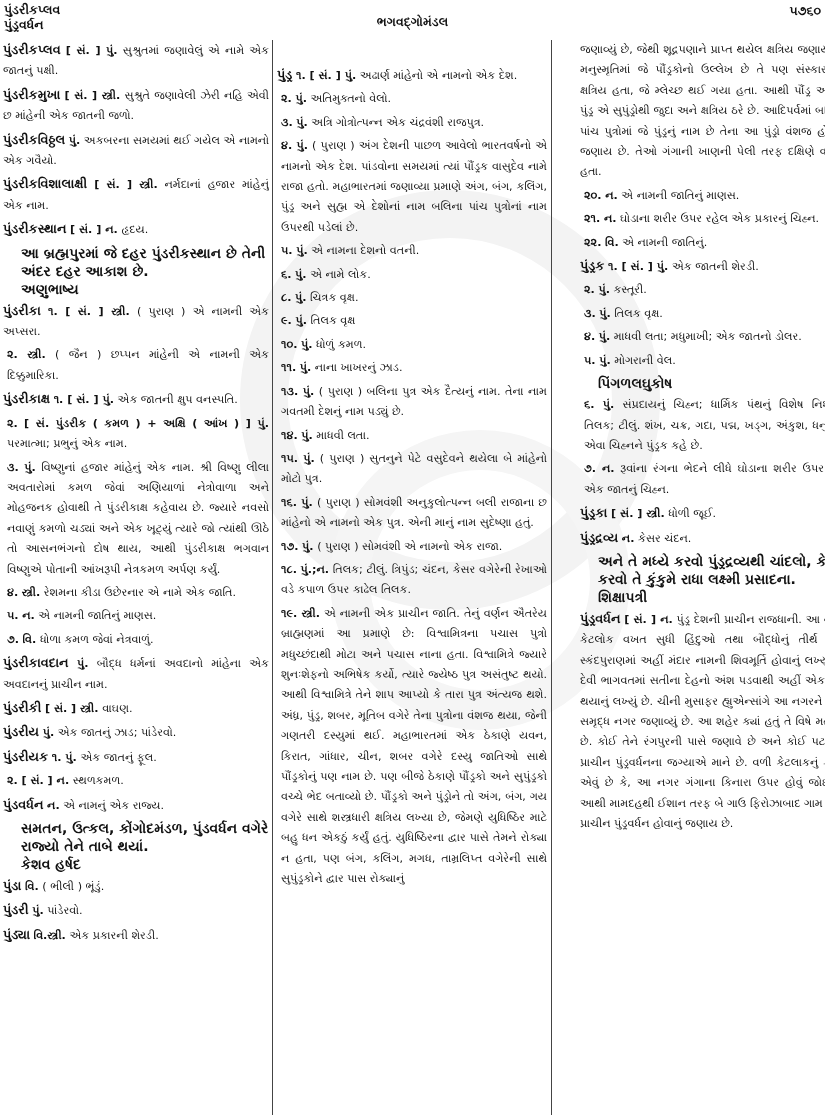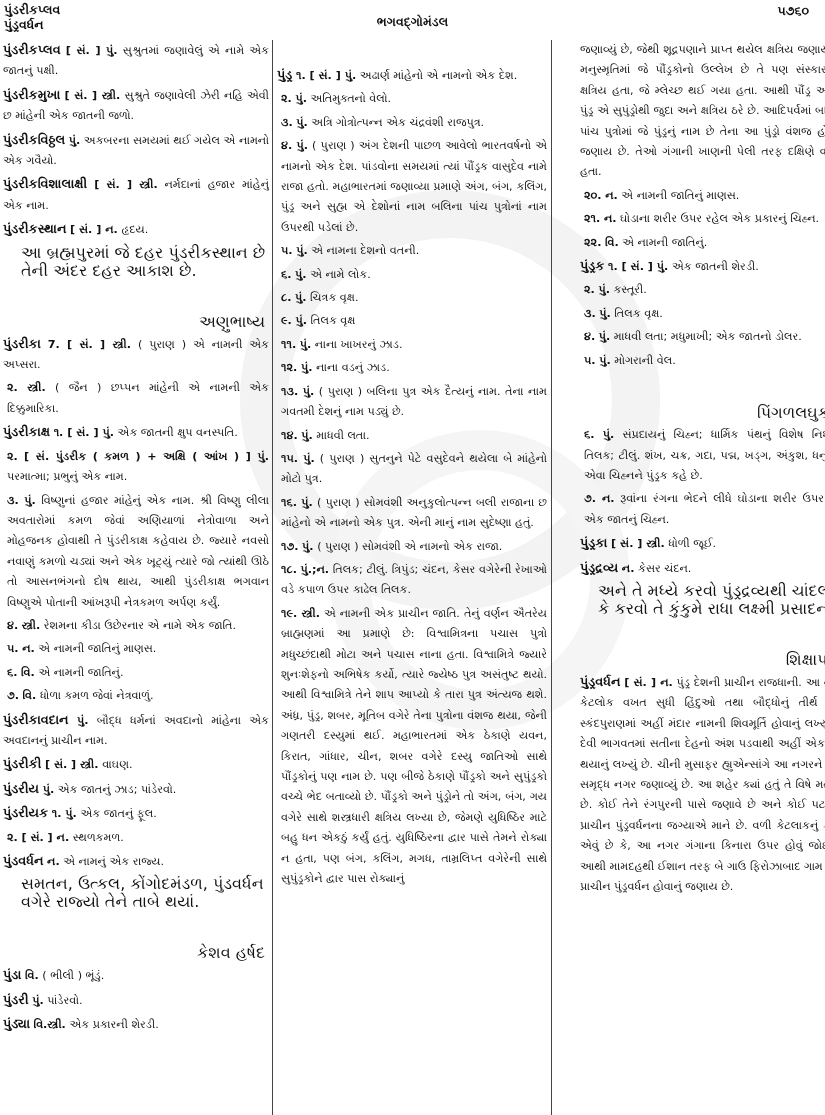--- a/index.html
+++ b/index.html
@@ -15,36 +15,36 @@
   }
   .watermark2 {
     position: absolute; left: 330px; top: 430px; width: 300px; height: 300px;
     border-radius: 50%; border: 40px solid #f5f5f5; z-index: 0;
   }
   .header {
     position: absolute; left: 0; top: 0; width: 825px; height: 38px; z-index: 1;
   }
   .hdr-left { position: absolute; left: 4px; top: 2px; font-size: 12.5px; font-weight: bold; line-height: 15px; }
   .hdr-center { position: absolute; left: 0; width: 825px; top: 14px; text-align: center; font-size: 12.5px; font-weight: bold; }
-  .hdr-right { position: absolute; right: 16px; top: 3px; font-size: 12.5px; font-weight: bold; }
+  .hdr-right { position: absolute; right: 4px; top: 3px; font-size: 12.5px; font-weight: bold; }
   .columns { position: absolute; top: 40px; left: 0; width: 783px; height: 1075px; z-index: 1; }
   .col { position: absolute; top: 0; height: 1075px; overflow: hidden; }
   .col1 { left: 3px; width: 266px; }
   .col2 { left: 277px; width: 270px; margin-top: 25px; }
   .col3 { left: 580px; width: 266px; }
   .rule { position: absolute; top: 0; width: 1px; height: 1075px; background: #444; }
   .rule1 { left: 272px; }
   .rule2 { left: 551px; }
   .entry { font-size: 11.2px; line-height: 20.4px; text-align: justify; margin-bottom: 3px; }
   .entry .head { font-weight: bold; font-size: 12.8px; }
   .entry .gram { font-weight: bold; }
   .sense { display: block; padding-left: 4px; }
   .sense .num { font-weight: bold; }
-  .quote { font-size: 16px; line-height: 18px; padding-left: 18px; margin: 0 0 3px 0; }
-  .quote .src { display: block; text-align: right; padding-right: 4px; margin-top: 33px; }
+  .quote { font-size: 14px; line-height: 18px; padding-left: 18px; margin: 0 0 3px 0; font-weight: bold; }
+  .quote .src { display: block; text-align: left; padding-right: 4px; }
 </style>
 </head>
 <body>
 
 <div class="watermark"></div>
 <div class="watermark2"></div>
 
 <div class="header">
   <div class="hdr-left">
     <div>પુંડરીકપ્લવ</div>
@@ -55,28 +55,27 @@
 </div>
 
 <div class="columns">
   <div class="col col1">
       <div class="entry"><span class="head">પુંડરીકપ્લવ</span> <span class="gram">[ સં. ] પું.</span> <span class="def">સુશ્રુતમાં જણાવેલું એ નામે એક જાતનું પક્ષી.</span></div>
       <div class="entry"><span class="head">પુંડરીકમુખા</span> <span class="gram">[ સં. ] સ્ત્રી.</span> <span class="def">સુશ્રુતે જણાવેલી ઝેરી નહિ એવી છ માંહેની એક જાતની જળો.</span></div>
       <div class="entry"><span class="head">પુંડરીકવિઠ્ઠલ</span> <span class="gram">પું.</span> <span class="def">અકબરના સમયમાં થઈ ગયેલ એ નામનો એક ગવૈયો.</span></div>
       <div class="entry"><span class="head">પુંડરીકવિશાલાક્ષી</span> <span class="gram">[ સં. ] સ્ત્રી.</span> <span class="def">નર્મદાનાં હજાર માંહેનું એક નામ.</span></div>
       <div class="entry"><span class="head">પુંડરીકસ્થાન</span> <span class="gram">[ સં. ] ન.</span> <span class="def">હૃદય.</span></div>
       <div class="quote"><span>આ બ્રહ્મપુરમાં જે દહર પુંડરીકસ્થાન છે તેની અંદર દહર આકાશ છે.</span><span class="src">અણુભાષ્ય</span></div>
-      <div class="entry"><span class="head">પુંડરીકા</span> <span class="gram">7. [ સં. ] સ્ત્રી.</span> <span class="def">( પુરાણ ) એ નામની એક અપ્સરા.</span></div>
+      <div class="entry"><span class="head">પુંડરીકા</span> <span class="gram">૧. [ સં. ] સ્ત્રી.</span> <span class="def">( પુરાણ ) એ નામની એક અપ્સરા.</span></div>
       <div class="entry sense"><span class="num">૨.</span> <span class="gram">સ્ત્રી.</span> <span class="def">( જૈન ) છપ્પન માંહેની એ નામની એક દિક્કુમારિકા.</span></div>
       <div class="entry"><span class="head">પુંડરીકાક્ષ</span> <span class="gram">૧. [ સં. ] પું.</span> <span class="def">એક જાતની ક્ષુપ વનસ્પતિ.</span></div>
       <div class="entry sense"><span class="num">૨.</span> <span class="gram">[ સં. પુંડરીક ( કમળ ) + અક્ષિ ( આંખ ) ] પું.</span> <span class="def">પરમાત્મા; પ્રભુનું એક નામ.</span></div>
       <div class="entry sense"><span class="num">૩.</span> <span class="gram">પું.</span> <span class="def">વિષ્ણુનાં હજાર માંહેનું એક નામ. શ્રી વિષ્ણુ લીલા અવતારોમાં કમળ જેવાં અણિયાળાં નેત્રોવાળા અને મોહજનક હોવાથી તે પુંડરીકાક્ષ કહેવાય છે. જ્યારે નવસો નવાણું કમળો ચડ્યાં અને એક ખૂટ્યું ત્યારે જો ત્યાંથી ઊઠે તો આસનભંગનો દોષ થાય, આથી પુંડરીકાક્ષ ભગવાન વિષ્ણુએ પોતાની આંખરૂપી નેત્રકમળ અર્પણ કર્યું.</span></div>
       <div class="entry sense"><span class="num">૪.</span> <span class="gram">સ્ત્રી.</span> <span class="def">રેશમના કીડા ઉછેરનાર એ નામે એક જાતિ.</span></div>
       <div class="entry sense"><span class="num">૫.</span> <span class="gram">ન.</span> <span class="def">એ નામની જાતિનું માણસ.</span></div>
-      <div class="entry sense"><span class="num">૬.</span> <span class="gram">વિ.</span> <span class="def">એ નામની જાતિનું.</span></div>
       <div class="entry sense"><span class="num">૭.</span> <span class="gram">વિ.</span> <span class="def">ધોળા કમળ જેવાં નેત્રવાળું.</span></div>
       <div class="entry"><span class="head">પુંડરીકાવદાન</span> <span class="gram">પું.</span> <span class="def">બૌદ્ધ ધર્મનાં અવદાનો માંહેના એક અવદાનનું પ્રાચીન નામ.</span></div>
       <div class="entry"><span class="head">પુંડરીકી</span> <span class="gram">[ સં. ] સ્ત્રી.</span> <span class="def">વાઘણ.</span></div>
       <div class="entry"><span class="head">પુંડરીય</span> <span class="gram">પું.</span> <span class="def">એક જાતનું ઝાડ; પાંડેરવો.</span></div>
       <div class="entry"><span class="head">પુંડરીયક</span> <span class="gram">૧. પું.</span> <span class="def">એક જાતનું ફૂલ.</span></div>
       <div class="entry sense"><span class="num">૨.</span> <span class="gram">[ સં. ] ન.</span> <span class="def">સ્થળકમળ.</span></div>
       <div class="entry"><span class="head">પુંડવર્ધન</span> <span class="gram">ન.</span> <span class="def">એ નામનું એક રાજ્ય.</span></div>
       <div class="quote"><span>સમતન, ઉત્કલ, કોંગોદમંડળ, પુંડવર્ધન વગેરે રાજ્યો તેને તાબે થયાં.</span><span class="src">કેશવ હર્ષદ</span></div>
       <div class="entry"><span class="head">પુંડા</span> <span class="gram">વિ.</span> <span class="def">( ભીલી ) ભૂંડું.</span></div>
       <div class="entry"><span class="head">પુંડરી</span> <span class="gram">પું.</span> <span class="def">પાંડેરવો.</span></div>
@@ -85,22 +84,22 @@
   <div class="rule rule1"></div>
   <div class="col col2">
       <div class="entry"><span class="head">પુંડ્ર</span> <span class="gram">૧. [ સં. ] પું.</span> <span class="def">અઢાર્ણ માંહેનો એ નામનો એક દેશ.</span></div>
       <div class="entry sense"><span class="num">૨.</span> <span class="gram">પું.</span> <span class="def">અતિમુક્તનો વેલો.</span></div>
       <div class="entry sense"><span class="num">૩.</span> <span class="gram">પું.</span> <span class="def">અત્રિ ગોત્રોત્પન્ન એક ચંદ્રવંશી રાજપુત્ર.</span></div>
       <div class="entry sense"><span class="num">૪.</span> <span class="gram">પું.</span> <span class="def">( પુરાણ ) અંગ દેશની પાછળ આવેલો ભારતવર્ષનો એ નામનો એક દેશ. પાંડવોના સમયમાં ત્યાં પૌંડ્રક વાસુદેવ નામે રાજા હતો. મહાભારતમાં જણાવ્યા પ્રમાણે અંગ, બંગ, કલિંગ, પુંડ્ર અને સુહ્મ એ દેશોનાં નામ બલિના પાંચ પુત્રોનાં નામ ઉપરથી પડેલાં છે.</span></div>
       <div class="entry sense"><span class="num">૫.</span> <span class="gram">પું.</span> <span class="def">એ નામના દેશનો વતની.</span></div>
       <div class="entry sense"><span class="num">૬.</span> <span class="gram">પું.</span> <span class="def">એ નામે લોક.</span></div>
       <div class="entry sense"><span class="num">૮.</span> <span class="gram">પું.</span> <span class="def">ચિત્રક વૃક્ષ.</span></div>
       <div class="entry sense"><span class="num">૯.</span> <span class="gram">પું.</span> <span class="def">તિલક વૃક્ષ</span></div>
+      <div class="entry sense"><span class="num">૧૦.</span> <span class="gram">પું.</span> <span class="def">ધોળું કમળ.</span></div>
       <div class="entry sense"><span class="num">૧૧.</span> <span class="gram">પું.</span> <span class="def">નાના ખાખરનું ઝાડ.</span></div>
-      <div class="entry sense"><span class="num">૧૨.</span> <span class="gram">પું.</span> <span class="def">નાના વડનું ઝાડ.</span></div>
       <div class="entry sense"><span class="num">૧૩.</span> <span class="gram">પું.</span> <span class="def">( પુરાણ ) બલિના પુત્ર એક દૈત્યનું નામ. તેના નામ ગવતમી દેશનું નામ પડ્યું છે.</span></div>
       <div class="entry sense"><span class="num">૧૪.</span> <span class="gram">પું.</span> <span class="def">માધવી લતા.</span></div>
       <div class="entry sense"><span class="num">૧૫.</span> <span class="gram">પું.</span> <span class="def">( પુરાણ ) સુતનુને પેટે વસુદેવને થયેલા બે માંહેનો મોટો પુત્ર.</span></div>
       <div class="entry sense"><span class="num">૧૬.</span> <span class="gram">પું.</span> <span class="def">( પુરાણ ) સોમવંશી અનુકુલોત્પન્ન બલી રાજાના છ માંહેનો એ નામનો એક પુત્ર. એની માનું નામ સુદેષ્ણા હતું.</span></div>
       <div class="entry sense"><span class="num">૧૭.</span> <span class="gram">પું.</span> <span class="def">( પુરાણ ) સોમવંશી એ નામનો એક રાજા.</span></div>
       <div class="entry sense"><span class="num">૧૮.</span> <span class="gram">પું.;ન.</span> <span class="def">તિલક; ટીલું. ત્રિપુંડ; ચંદન, કેસર વગેરેની રેખાઓ વડે કપાળ ઉપર કાઢેલ તિલક.</span></div>
       <div class="entry sense"><span class="num">૧૯.</span> <span class="gram">સ્ત્રી.</span> <span class="def">એ નામની એક પ્રાચીન જાતિ. તેનું વર્ણન ઐતરેય બ્રાહ્મણમાં આ પ્રમાણે છે: વિશ્વામિત્રના પચાસ પુત્રો મધુચ્છંદાથી મોટા અને પચાસ નાના હતા. વિશ્વામિત્રે જ્યારે શુનઃશેફનો અભિષેક કર્યો, ત્યારે જ્યેષ્ઠ પુત્ર અસંતુષ્ટ થયો. આથી વિશ્વામિત્રે તેને શાપ આપ્યો કે તારા પુત્ર અંત્યજ થશે. અંધ્ર, પુંડ્ર, શબર, મૂતિબ વગેરે તેના પુત્રોના વંશજ થયા, જેની ગણતરી દસ્યુમાં થઈ. મહાભારતમાં એક ઠેકાણે યવન, કિરાત, ગાંધાર, ચીન, શબર વગેરે દસ્યુ જાતિઓ સાથે પૌંડ્રકોનું પણ નામ છે. પણ બીજે ઠેકાણે પૌંડ્રકો અને સુપુંડ્રકો વચ્ચે ભેદ બતાવ્યો છે. પૌંડ્રકો અને પુંડ્રોને તો અંગ, બંગ, ગય વગેરે સાથે શસ્ત્રધારી ક્ષત્રિય લખ્યા છે, જેમણે યુધિષ્ઠિર માટે બહુ ધન એકઠું કર્યું હતું. યુધિષ્ઠિરના દ્વાર પાસે તેમને રોક્યા ન હતા, પણ બંગ, કલિંગ, મગધ, તામ્રલિપ્ત વગેરેની સાથે સુપુંડ્રકોને દ્વાર પાસ રોક્યાનું</span></div>
     </div>
   <div class="rule rule2"></div>
   <div class="col col3">

